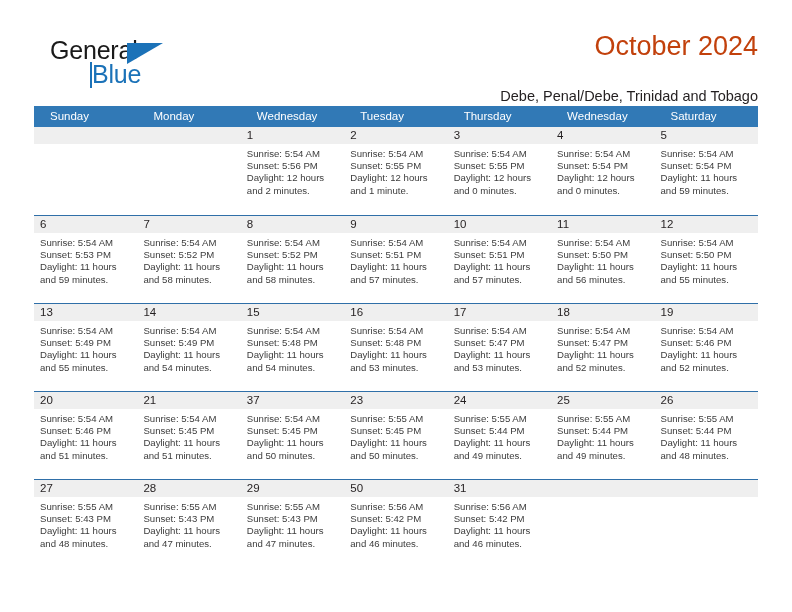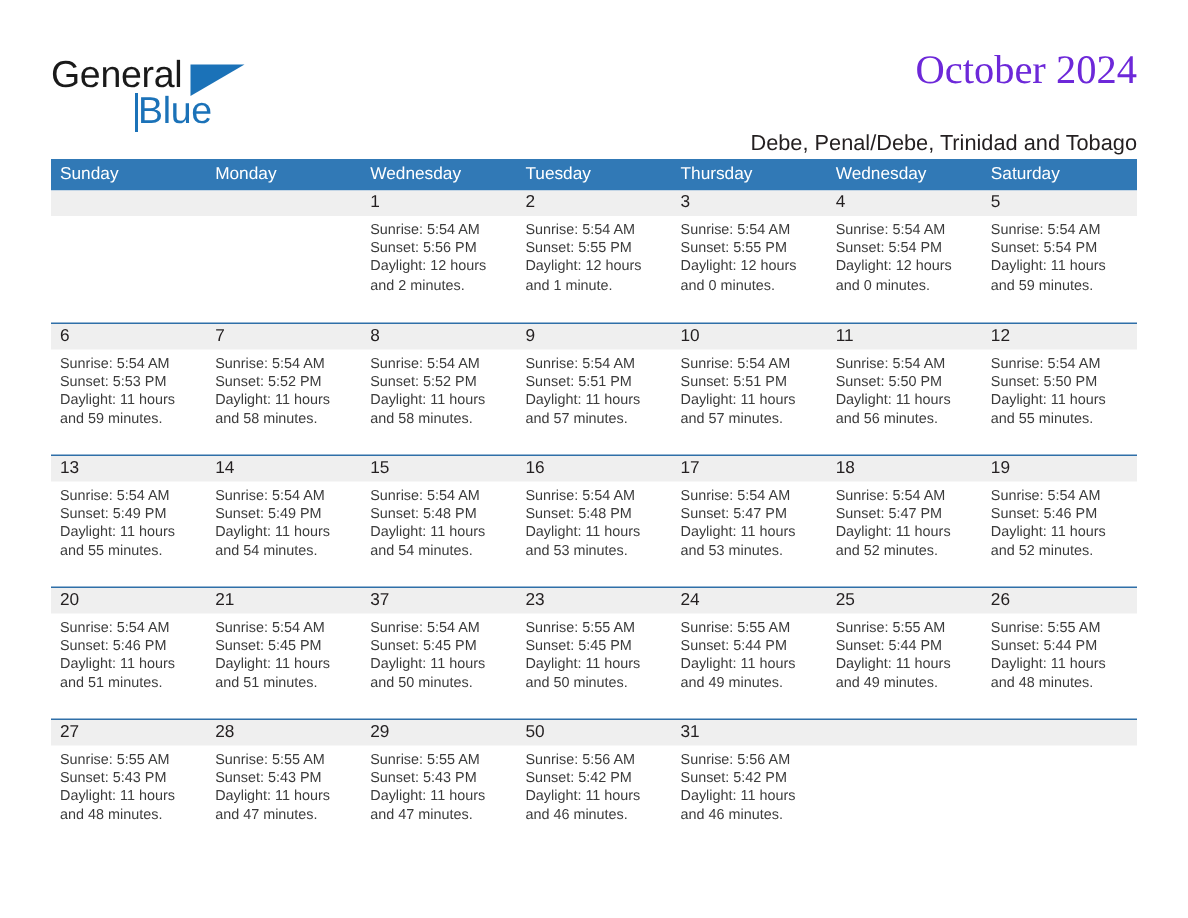--- a/index.html
+++ b/index.html
@@ -31,21 +31,21 @@
   }
   .logo {
     position: absolute;
     left: 0;
     top: 6px;
     width: 180px;
     height: 56px;
   }
   .logo-general {
     position: absolute;
-    left: 0;
+    left: 16px;
     top: 0;
     font-size: 25px;
     letter-spacing: -0.2px;
     color: #1a1a1a;
     font-family: "Liberation Sans", sans-serif;
   }
   .logo-tri {
     position: absolute;
     left: 93px;
     top: 7px;
@@ -72,24 +72,23 @@
   }
 
   .title-block {
     position: absolute;
     right: 0;
     top: 0;
     text-align: right;
   }
   .cal-title {
     font-size: 27px;
-    color: #6d28d9;
+    color: #c2410c;
     line-height: 32px;
     white-space: nowrap;
-    font-family: Liberation Serif, serif;
   }
   .cal-subtitle {
     font-size: 14.5px;
     color: #231f20;
     line-height: 20px;
     margin-top: 24px;
     white-space: nowrap;
   }
 
   
@@ -102,21 +101,21 @@
   .weekday-row {
     display: flex;
     background: #3179b6;
     height: 21px;
   }
   .weekday {
     flex: 1 1 0;
     color: #ffffff;
     font-size: 11.5px;
     line-height: 21px;
-    padding-left: 6px;
+    padding-left: 16px;
     box-sizing: border-box;
     white-space: nowrap;
   }
 
   .week {
     display: flex;
     border-top: 1.6px solid #2f6fa8;
     height: 88px;
     box-sizing: border-box;
     position: relative;

